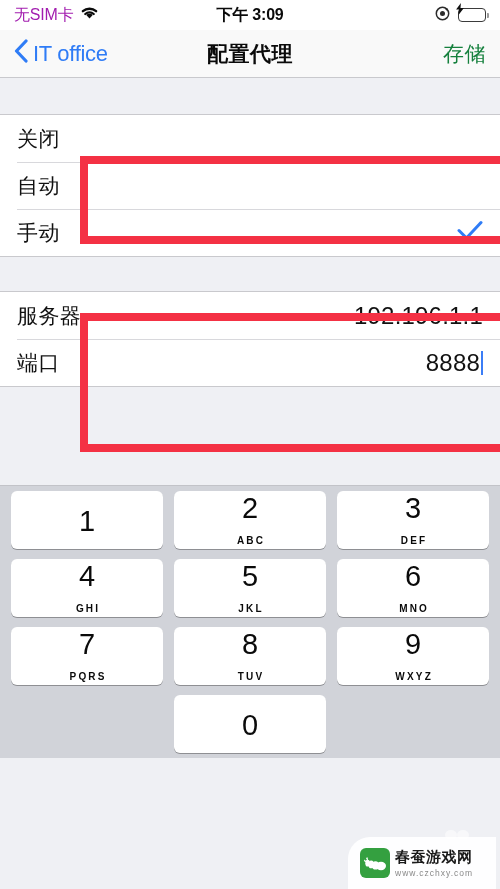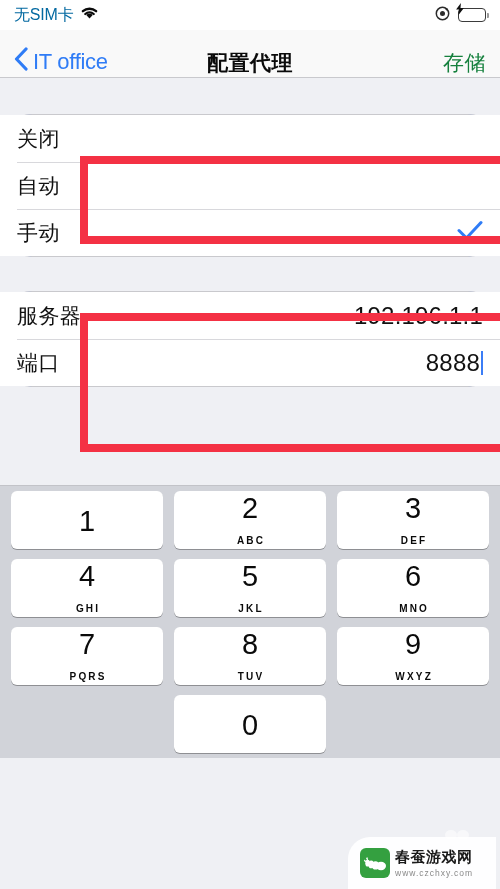--- a/index.html
+++ b/index.html
@@ -24,21 +24,21 @@
     display: flex;
     align-items: center;
     padding: 0 14px;
     position: relative;
   }
   .status-left {
     display: flex;
     align-items: center;
     gap: 7px;
     font-size: 16px;
-    color: #0369a1;
+    color: #a21caf;
     letter-spacing: -0.2px;
     font-weight: 500;
   }
   .status-center {
     position: absolute;
     left: 0; right: 0;
     text-align: center;
     font-size: 16px;
     font-weight: 600;
     color: #0a0a0a;
@@ -77,21 +77,21 @@
     position: absolute;
     left: 50%; top: 50%;
     transform: translate(-50%,-50%);
   }
 
   
   .nav-bar {
     height: 48px;
     background: #f9f9f9;
     display: flex;
-    align-items: flex-end;
+    align-items: center;
     padding: 0 14px;
     position: relative;
     border-bottom: 0.5px solid #c9c9cd;
     gap: 28px;
   }
   .nav-back {
     display: flex;
     align-items: center;
     gap: 5px;
     color: #2f7cf6;
@@ -123,21 +123,20 @@
   .gap {
     background: #eff0f4;
   }
   .gap-top { height: 36px; }
   .gap-mid { height: 34px; }
 
   .section {
     background: #1d4ed8;
     border-top: 0.5px solid #c9c9cd;
     border-bottom: 0.5px solid #c9c9cd;
-    border-radius: 32px;
   }
   .row {
     height: 47px;
     display: flex;
     align-items: center;
     padding: 0 17px;
     position: relative;
     background: #ffffff;
   }
   .row + .row::before {
@@ -300,20 +299,21 @@
   <div class="status-left">
     <span>无SIM卡</span>
     <span class="wifi-icon">
       <svg width="19" height="14" viewBox="0 0 19 14">
         <path d="M9.5 12.6 L6.3 8.9 a5 5 0 0 1 6.4 0 Z" fill="#0a0a0a"></path>
         <path d="M2.9 5.2 a10 10 0 0 1 13.2 0" stroke="#0a0a0a" stroke-width="2.4" fill="none" stroke-linecap="round"></path>
         <path d="M5.3 8.0 a6.4 6.4 0 0 1 8.4 0" stroke="#0a0a0a" stroke-width="2.3" fill="none" stroke-linecap="round"></path>
       </svg>
     </span>
   </div>
+  <div class="status-center">下午 3:09</div>
   <div class="status-right">
     <span class="loc-icon">
       <svg width="15" height="15" viewBox="0 0 15 15">
         <circle cx="7.5" cy="7.5" r="6.2" fill="none" stroke="#2b2b2b" stroke-width="1.5"></circle>
         <circle cx="7.5" cy="7.5" r="2.5" fill="#2b2b2b"></circle>
         <path d="M9.6 2.6 L12.6 5.6 L12.6 2.6 Z" fill="#2b2b2b"></path>
       </svg>
     </span>
     <span class="battery">
       <span class="battery-fill">

